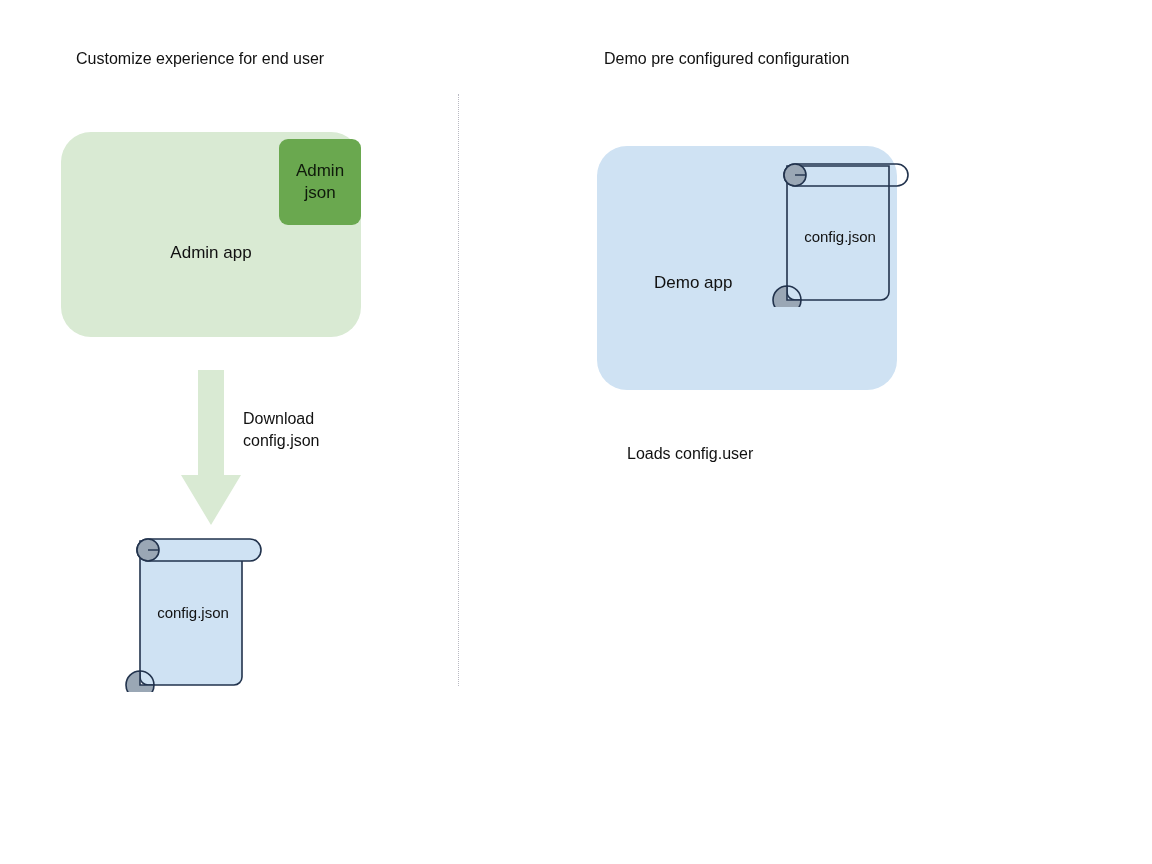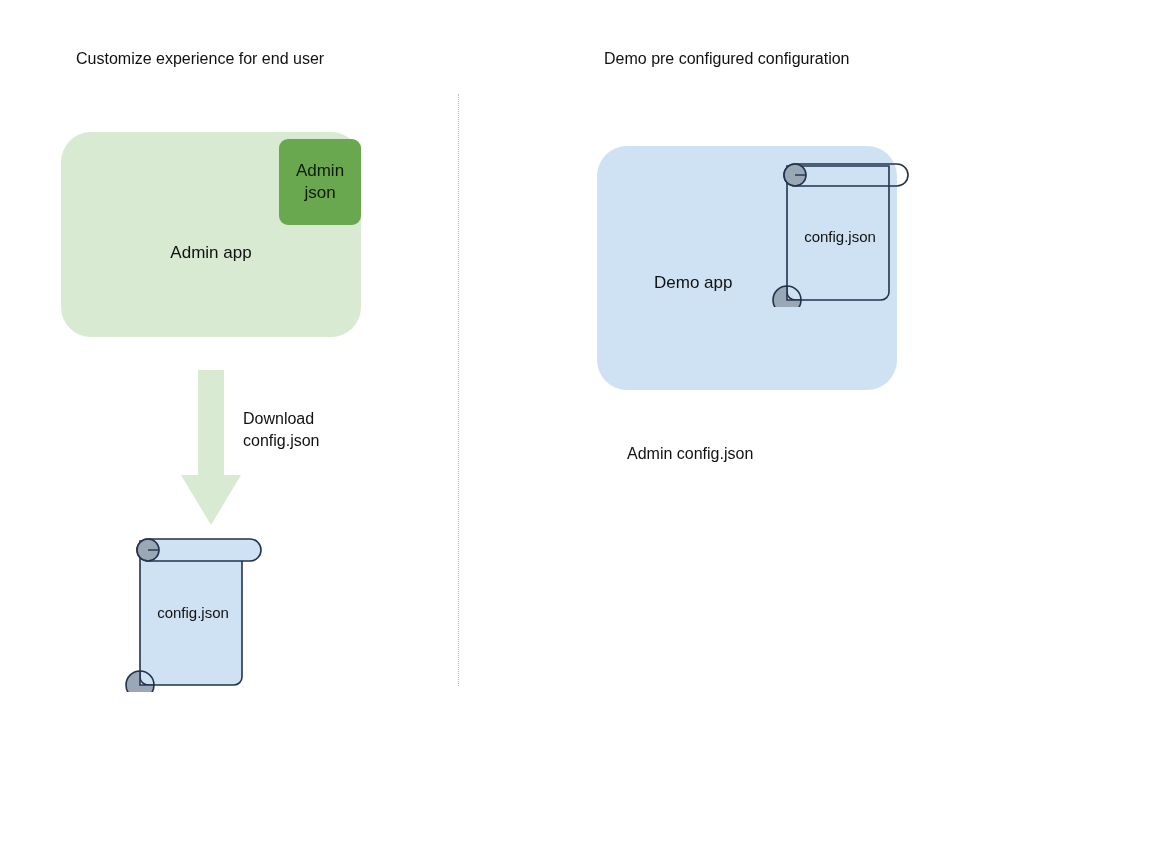--- a/index.html
+++ b/index.html
@@ -182,15 +182,15 @@
     <path d="M 22,14 L 22,140 a 8 8 0 0 0 8 8 L 116,148 a 8 8 0 0 0 8 -8 L 124,14 Z" fill="none" stroke="#22334d" stroke-width="1.6"></path>
     <path d="M 30,12 L 132,12 a 11 11 0 0 1 0 22 L 30,34 a 11 11 0 0 1 0 -22 Z" fill="none" stroke="#22334d" stroke-width="1.6"></path>
     <path d="M 30,12 a 11 11 0 0 0 0 22 a 11 11 0 0 0 0 -22 Z" fill="#9aa7b5" stroke="#22334d" stroke-width="1.6"></path>
     <path d="M 30,23 L 41,23" stroke="#22334d" stroke-width="1.4" fill="none"></path>
     <path d="M 22,134 a 14 14 0 1 0 14 14 L 22,148 Z" fill="#9aa7b5" stroke="#22334d" stroke-width="1.6"></path>
     <path d="M 22,134 a 14 14 0 0 1 14 14" stroke="#22334d" stroke-width="1.5" fill="none"></path>
   </svg>
 
   <div class="scroll-text" id="scroll-right-text">config.json</div>
 
-  <div class="label" id="loads-label">Admin config.json</div>
+  <div class="label" id="loads-label">Loads config.user</div>
 
 </div>
 
 </body></html>

